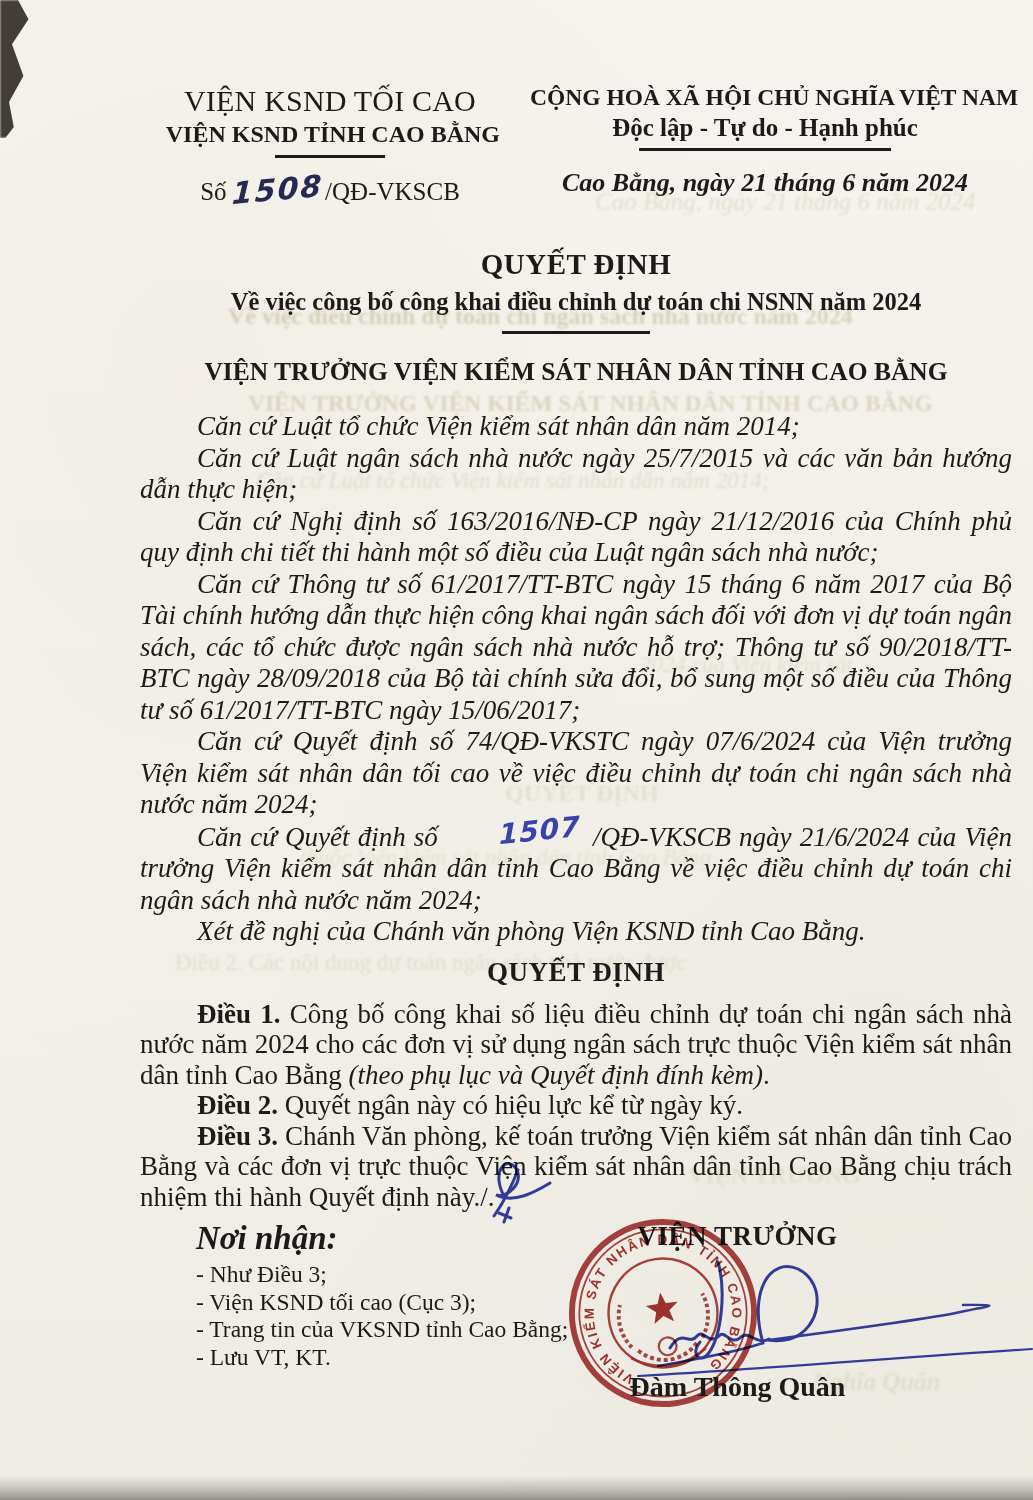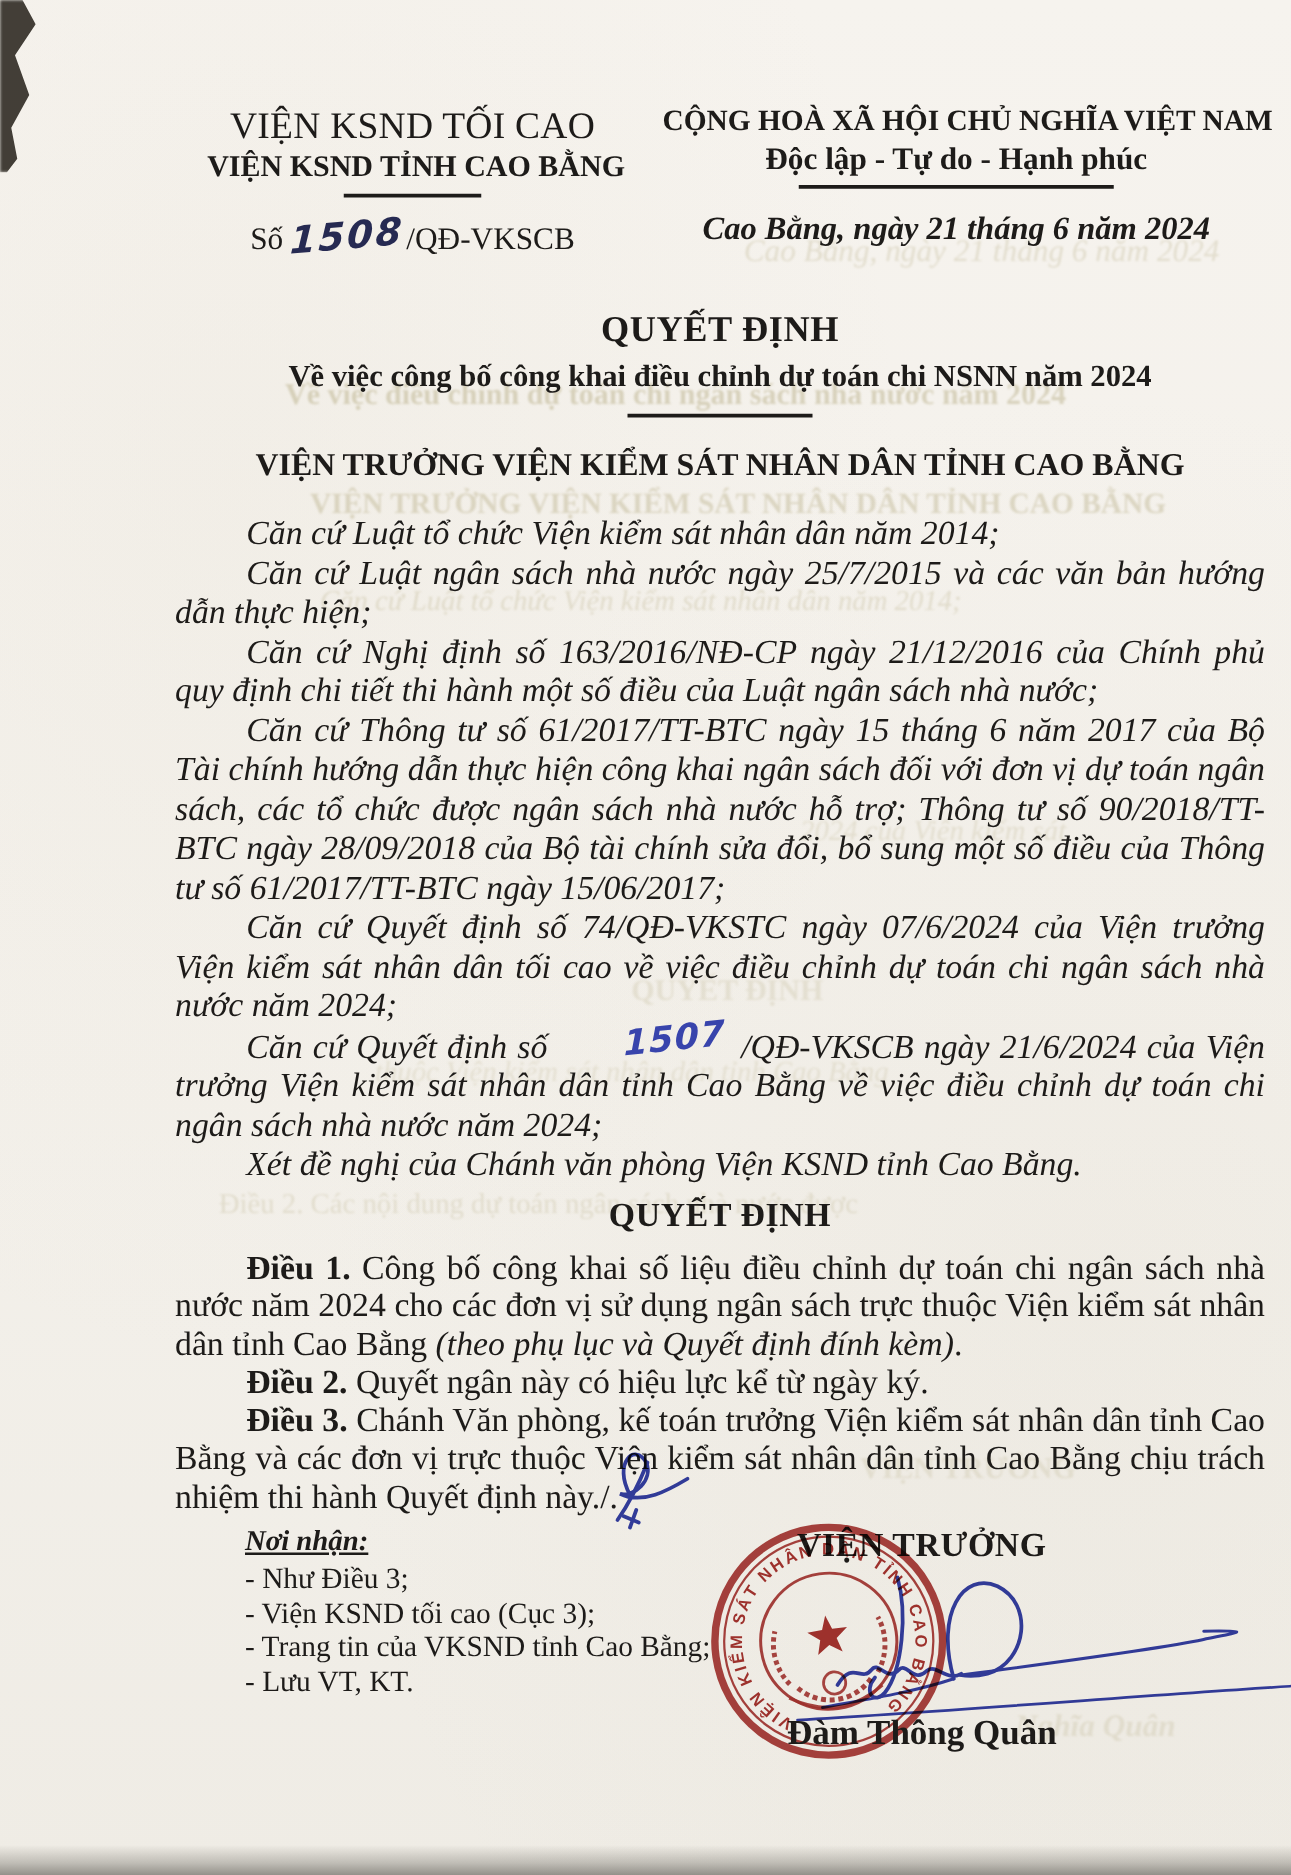--- a/index.html
+++ b/index.html
@@ -51,21 +51,21 @@
   .t3{font-size:25.5px;font-weight:bold;margin-top:23px;white-space:nowrap;}
   
   .body-block{position:absolute;left:140px;top:411px;width:872px;}
   .cc{margin:0;font-size:27px;font-style:italic;line-height:31.5px;text-align:justify;text-indent:57px;}
   .decide-heading{font-size:27px;font-weight:bold;text-align:center;margin:9px 0 11px;letter-spacing:.5px;}
   .art{margin:0;font-size:27px;line-height:30.5px;text-align:justify;text-indent:57px;}
   .art b{font-weight:bold;}
   .art i{font-style:italic;}
   
   .recipients{position:absolute;left:196px;top:1220px;}
-  .rec-label{font-size:23px;font-weight:bold;font-style:italic;margin-bottom:4px;text-decoration:underline;}
+  .rec-label{font-size:33px;font-weight:bold;font-style:italic;margin-bottom:4px;}
   .rec-item{font-size:23.5px;line-height:27.5px;}
   .sign-title{position:absolute;left:495px;top:1221px;width:485px;text-align:center;
     font-size:27px;font-weight:bold;letter-spacing:.5px;}
   .sign-name{position:absolute;left:495px;top:1371px;width:485px;text-align:center;
     font-size:28px;font-weight:bold;}
   .seal{position:absolute;left:564px;top:1214px;width:198px;height:198px;
     transform:rotate(-8deg);mix-blend-mode:multiply;opacity:.95;}
   .sig-svg{position:absolute;left:430px;top:1140px;width:610px;height:290px;mix-blend-mode:multiply;}
 </style>
 </head>

